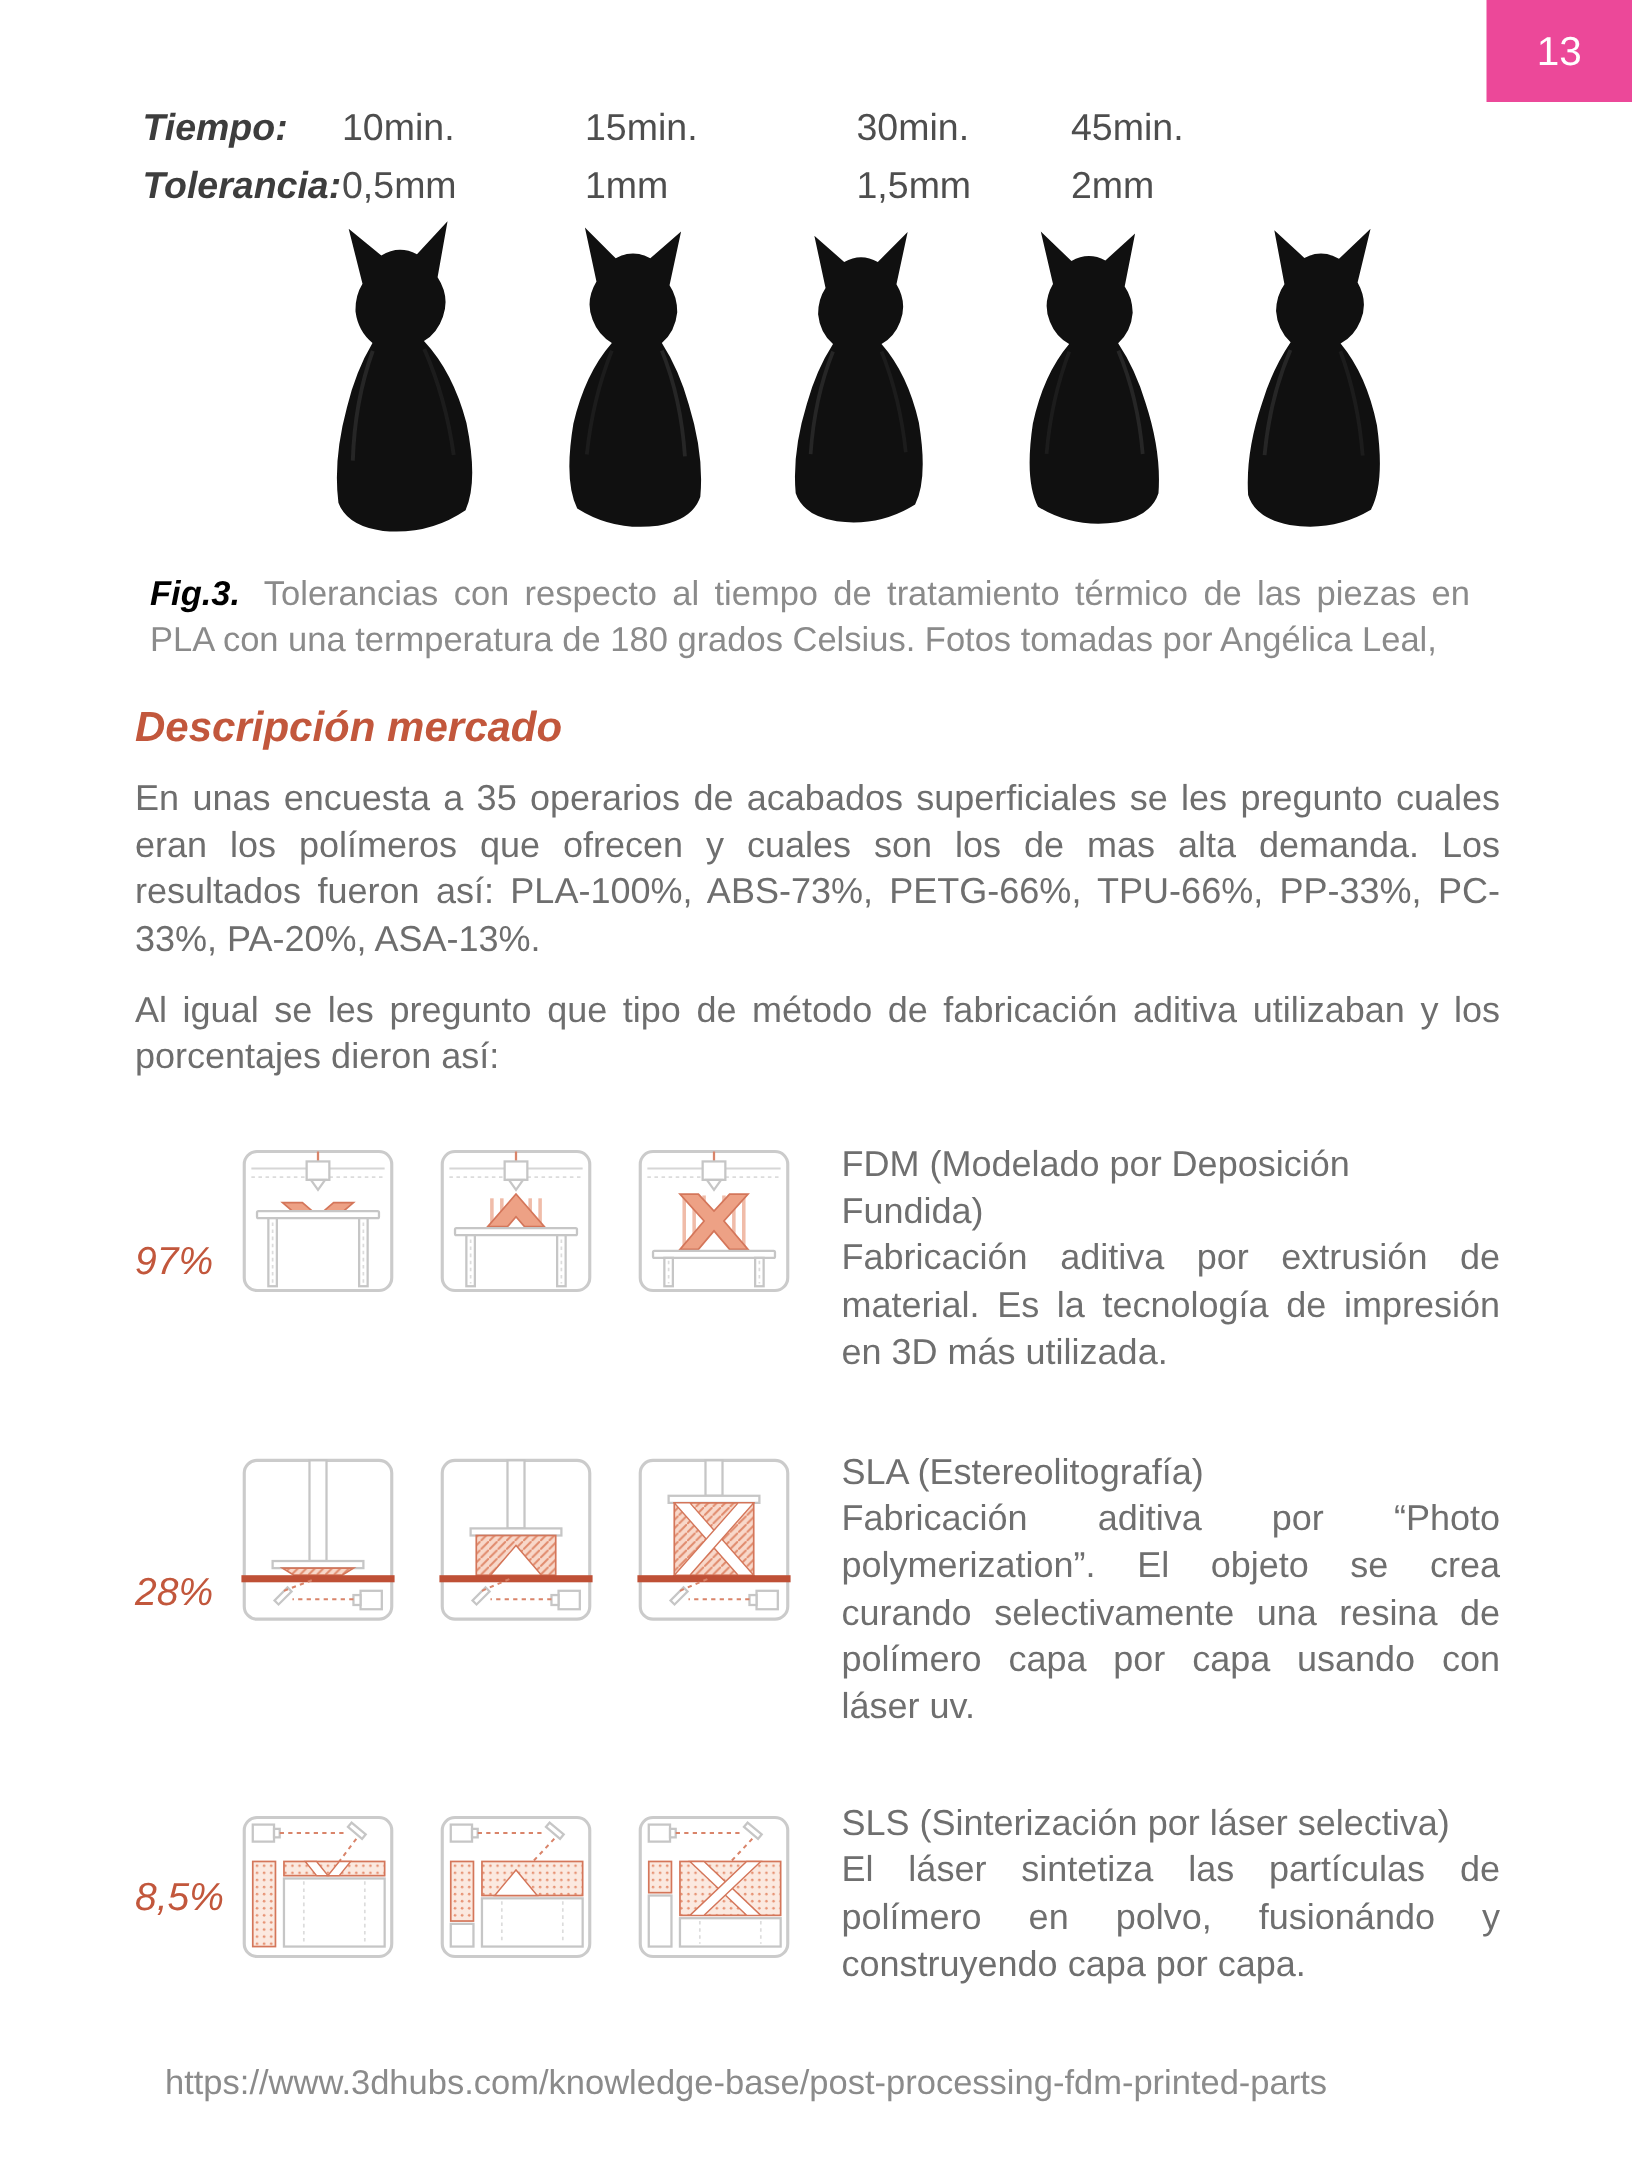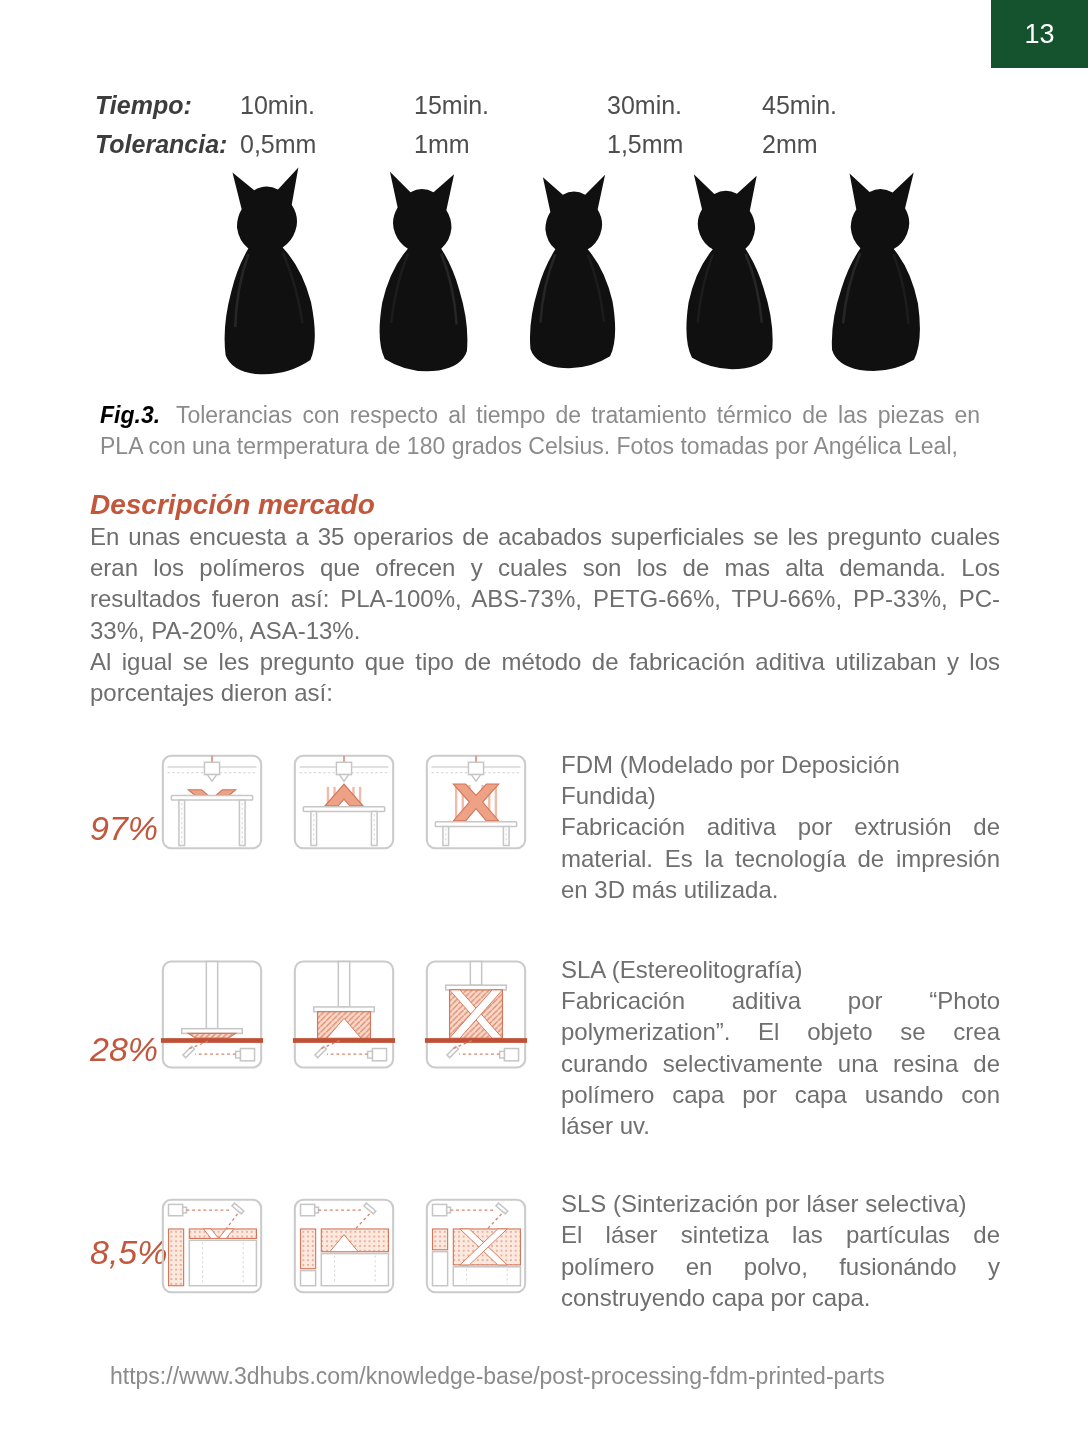--- a/index.html
+++ b/index.html
@@ -3,27 +3,27 @@
 <meta charset="utf-8">
 <style>
   * { margin:0; padding:0; box-sizing:border-box; }
   body { background:#e8e8e8; font-family:"Liberation Sans", sans-serif; }
   .page {
     width:1088px; height:1438px; background:#ffffff; position:relative;
     margin:0 auto; overflow:hidden; color:#6e6e6e;
   }
   .page-badge {
     position:absolute; top:0; right:0; width:97px; height:68px;
-    background:#14532d; color:#ffffff; font-size:27px;
+    background:#ec4899; color:#ffffff; font-size:27px;
     display:flex; align-items:center; justify-content:center;
   }
   .content { padding:0 88px 0 90px; }
 
   
-  .tol-table { display:flex; padding-top:86px; font-size:25px; line-height:1.55; color:#4e4e4e;gap:12px; }
+  .tol-table { display:flex; padding-top:66px; font-size:25px; line-height:1.55; color:#4e4e4e; }
   .tol-labels { width:138px; flex:none; padding-left:5px; }
   .tol-labels div { font-style:italic; font-weight:bold; color:#3d3d3d; }
   .tol-col { flex:none; }
   .tol-col:nth-of-type(2) { width:162px; }
   .tol-col:nth-of-type(3) { width:145px; }
   .tol-col:nth-of-type(4) { width:143px;margin-left:36px; }
   .tol-col:nth-of-type(5) { width:148px; }
 
   
   .cats { display:flex; justify-content:space-between; margin:0 0 0 108px; width:752px; height:222px; }
@@ -36,28 +36,28 @@
   .cat:nth-child(5) { transform:rotate(1.5deg); }
 
   
   .fig-caption { margin-top:14px; margin-left:10px; width:880px; font-size:23px;
     color:#8b8b8b; line-height:1.38; text-align:justify; }
   .fig-label { font-style:italic; font-weight:bold; color:#000000; padding-right:6px; }
   .fig4 { margin-top:46px; margin-left:20px; font-size:23px; color:#8b8b8b; line-height:1.55; }
 
   
   .section-heading { margin-top:26px; font-size:28px; font-style:italic; font-weight:600; color:#c2573c; }
-  .para { font-size:24px; line-height:1.3; text-align:justify; color:#6e6e6e; margin-top:0; }
+  .para { font-size:24px; line-height:1.3; text-align:justify; color:#6e6e6e; margin-top:16px; }
 
   
   .method-row { display:flex; align-items:flex-start; }
   .method-row.r1 { margin-top:44px; }
   .method-row.r2 { margin-top:52px; }
   .method-row.r3 { margin-top:50px; }
-  .m-percent { width:70px; flex:none; align-self:center; font-size:34px; font-style:italic;
+  .m-percent { width:70px; flex:none; align-self:center; font-size:26px; font-style:italic;
     color:#c2573c; white-space:nowrap; }
   .m-diagrams { display:flex; gap:28px; flex:none; width:370px; }
   .m-diagrams svg { flex:none; }
   .r1 .m-diagrams svg { width:104px; height:100px; }
   .r2 .m-diagrams svg { width:104px; height:115px; }
   .r3 .m-diagrams svg { width:104px; height:110px; }
   .m-text { flex:1; margin-left:31px; font-size:24px; color:#6f6f6f; line-height:1.3; margin-top:-3px; }
   .m-desc { text-align:justify; }
 
   

